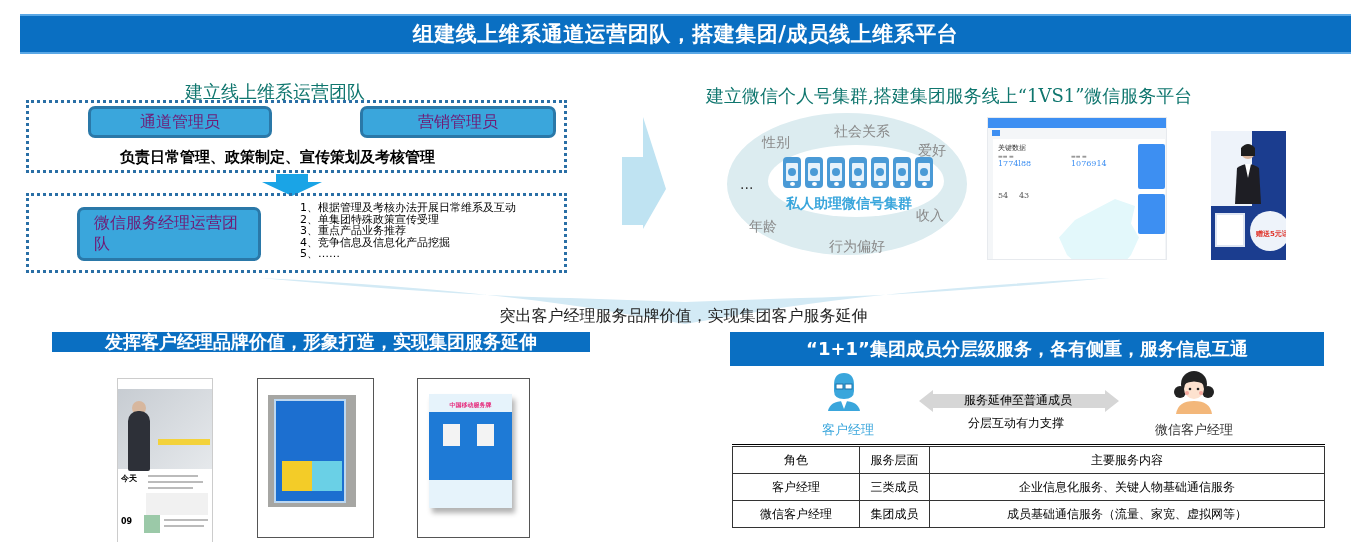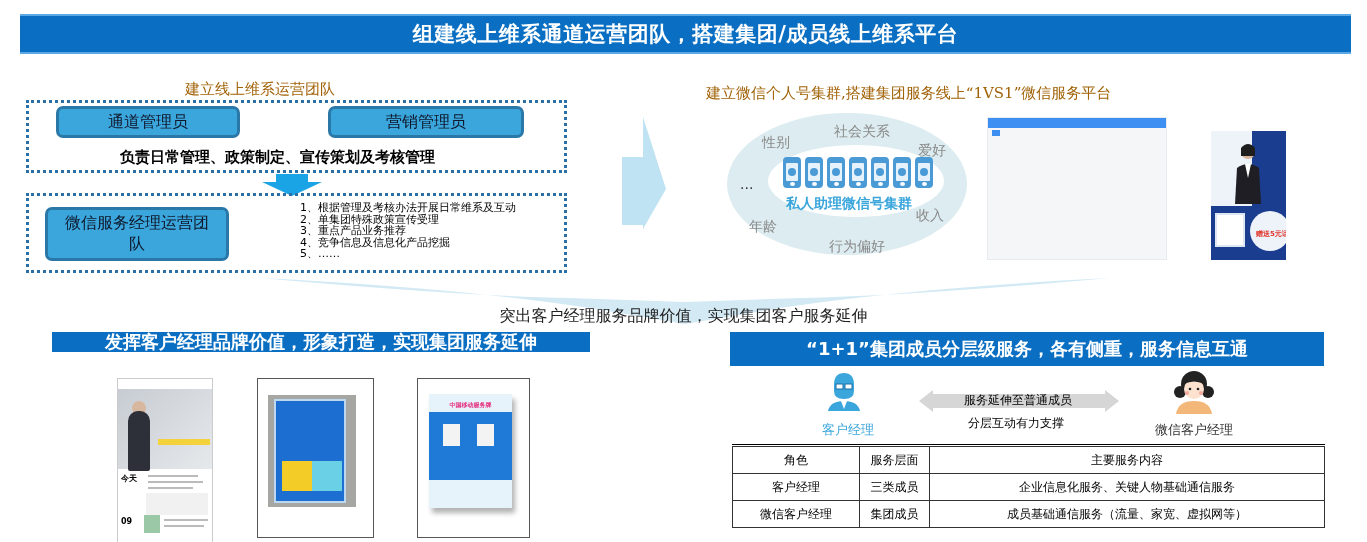--- a/index.html
+++ b/index.html
@@ -5,24 +5,24 @@
   * { box-sizing: border-box; margin: 0; padding: 0; }
   html, body { width: 1367px; height: 542px; background: #ffffff; overflow: hidden; }
   body { position: relative; font-family: "DejaVu Sans", "Liberation Sans", sans-serif; color: #000; }
   .abs { position: absolute; }
 
   
   .banner { left: 20px; top: 14px; width: 1331px; height: 40px; background: #0a6fc2; border-top: 2px solid #5aa8e6; border-bottom: 2px solid #5aa8e6;
     color: #fff; font-weight: bold; font-size: 21px; display: flex; align-items: center; justify-content: center; letter-spacing: 0.5px; }
 
   
-  .section-title { font-family: "DejaVu Serif", "Liberation Serif", serif; font-size: 15px; color: #a16207; white-space: nowrap; text-align: right; }
+  .section-title { font-family: "DejaVu Serif", "Liberation Serif", serif; font-size: 18px; color: #0f766e; white-space: nowrap; text-align: right; }
   .dotted-box { border: 3px dotted #2a6fa6; }
-  .pill { background: #3aa6dc; border: 3px solid #2a78a8; border-radius: 7px; color: #0f172a; font-size: 16px;
-    display: flex; align-items: center; justify-content: center; text-align: center; line-height: 1.3; }
+  .pill { background: #3aa6dc; border: 3px solid #2a78a8; border-radius: 7px; color: #701a75; font-size: 16px;
+    display: flex; align-items: center; justify-content: center; text-align: left; line-height: 1.3; margin-left: 32px; }
   .bold-line { font-weight: bold; font-size: 15px; white-space: nowrap; }
   .duty-list { font-size: 11px; line-height: 11.5px; white-space: nowrap; }
 
   .down-arrow { left: 262px; top: 174px; width: 60px; height: 22px; }
 
   
   .big-right-arrow { left: 622px; top: 117px; width: 44px; height: 112px; }
 
   
   .ellipse-outer { left: 727px; top: 113px; width: 240px; height: 142px; border-radius: 50%; background: #dcecf0; }
@@ -175,20 +175,32 @@
       <div class="screen"></div>
       <div class="wechat"></div>
       <div class="dot"></div>
     </div>
 </div>
 <div class="abs cluster-label">私人助理微信号集群</div>
 
 <div class="abs dash">
   <div class="dash-topbar"></div>
   <div class="dash-tab"></div>
+  <div class="dash-card">
+    <div class="dash-title">关键数据</div>
+    <div class="dash-num" style="left:5px; top:20px;">1774l88</div>
+    <div class="dash-num" style="left:78px; top:20px;">1076914</div>
+    <div class="dash-small" style="left:5px; top:14px;">▬▬ ▬</div>
+    <div class="dash-small" style="left:78px; top:14px;">▬▬ ▬</div>
+    <div class="dash-num" style="left:5px; top:52px; color:#555;">54</div>
+    <div class="dash-num" style="left:26px; top:52px; color:#555;">43</div>
+    <div class="dash-side" style="left:145px; top:5px; height:45px;"></div>
+    <div class="dash-side" style="left:145px; top:55px; height:40px;"></div>
+    <div class="dash-map"></div>
+  </div>
 </div>
 
 <div class="abs poster">
   <div class="poster-top"></div>
   <div class="poster-light"></div>
   <svg class="poster-person" viewBox="0 0 30 62">
     <circle cx="15" cy="10" r="7" fill="#d9b59b"></circle>
     <path d="M8 6 Q15 -2 22 6 L22 14 L8 14Z" fill="#1e1e1e"></path>
     <path d="M2 62 L4 26 Q15 18 26 26 L28 62Z" fill="#1e1e24"></path>
     <polygon points="12,22 18,22 15,36" fill="#fff"></polygon>

